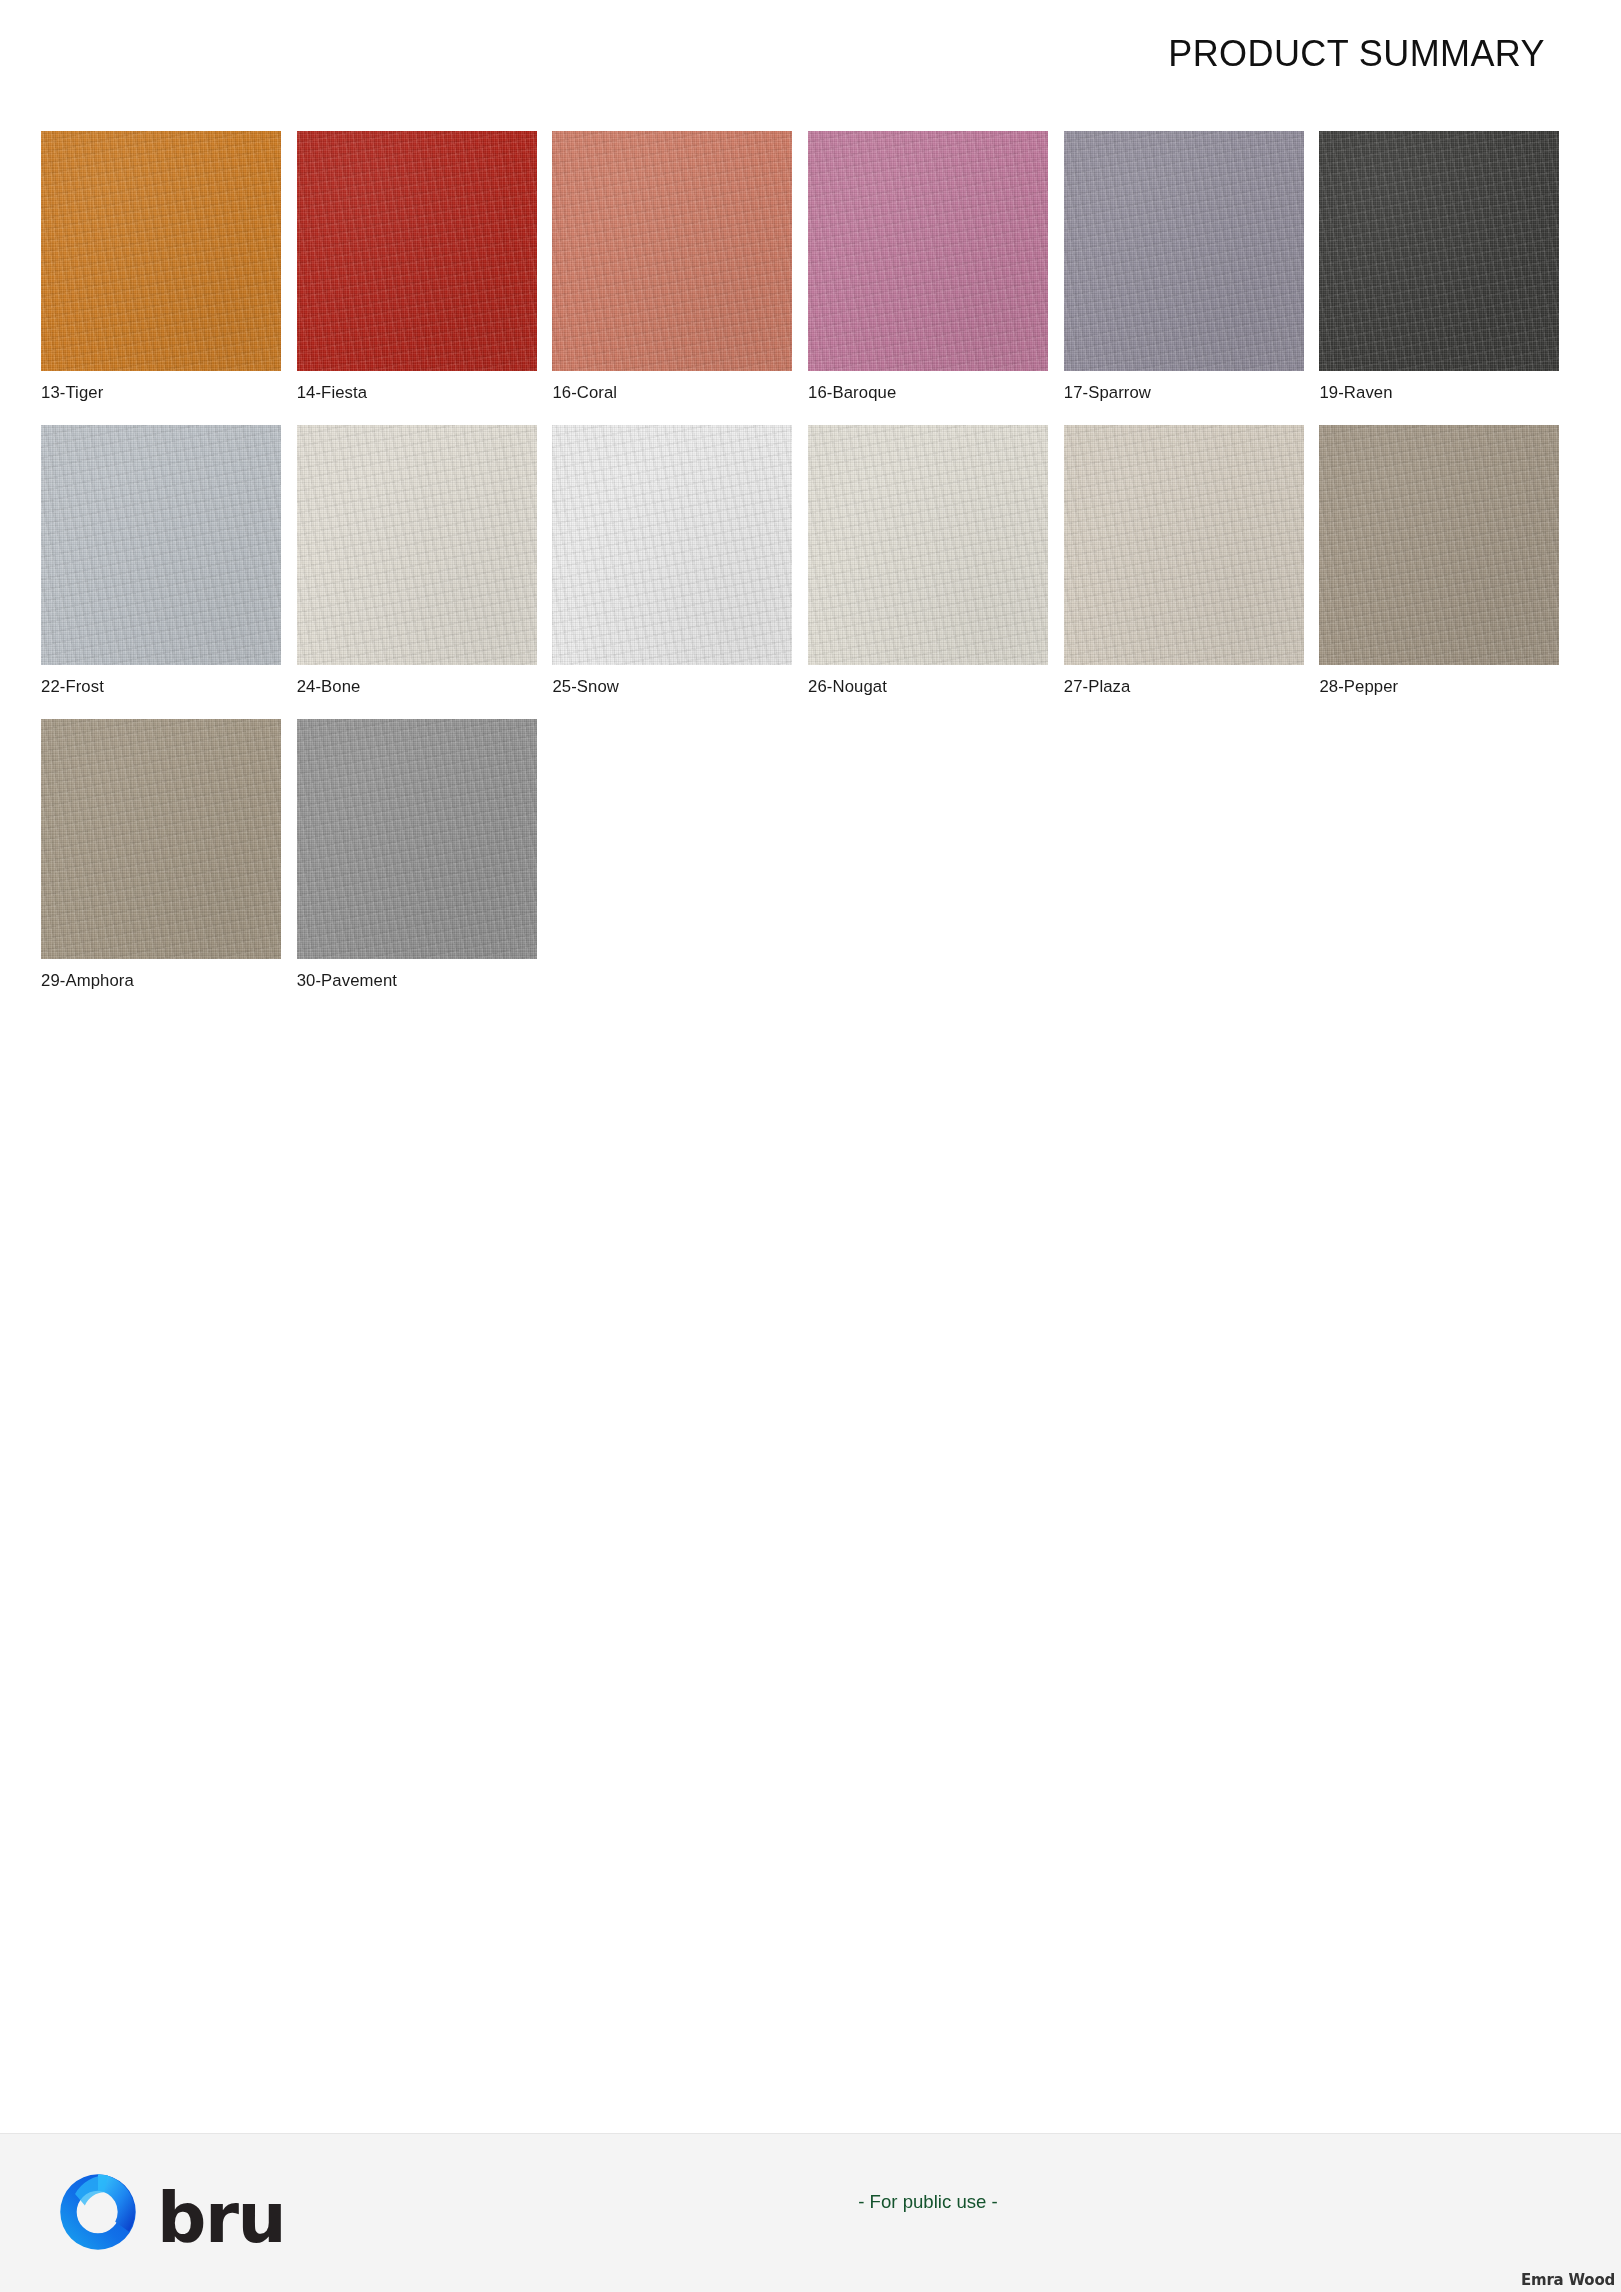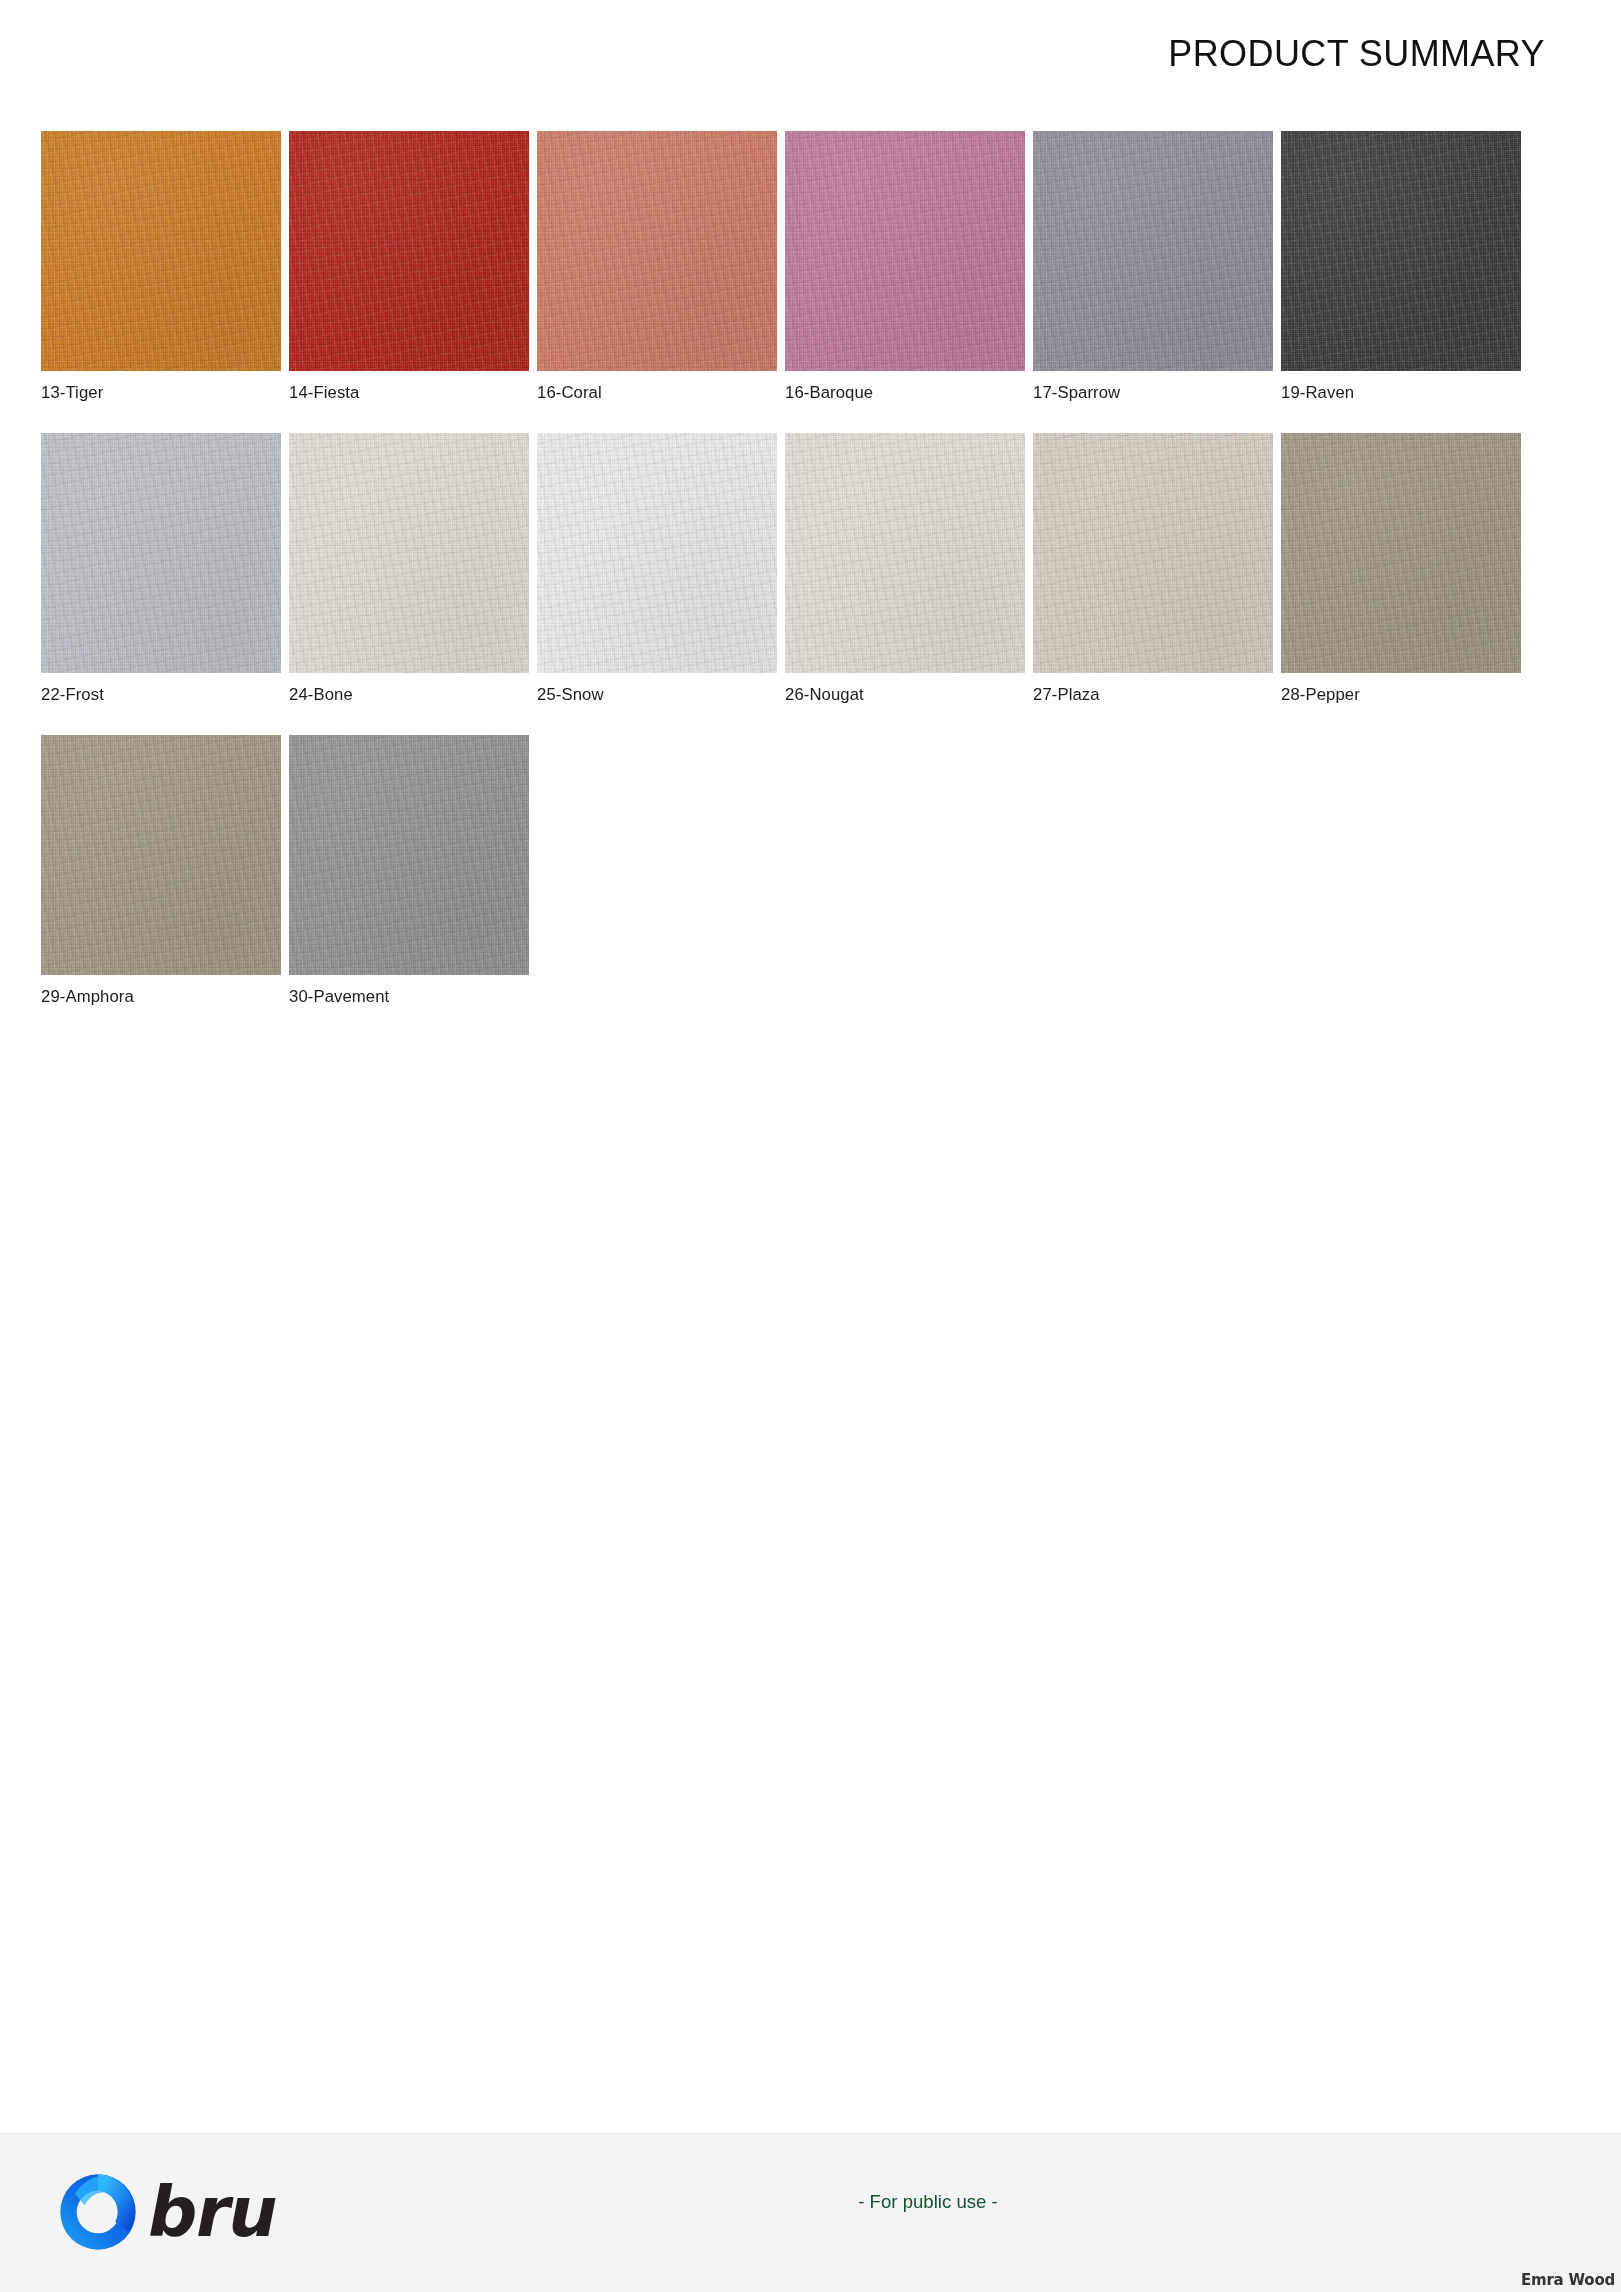--- a/index.html
+++ b/index.html
@@ -42,21 +42,20 @@
   .swatch-grid {
     position: absolute;
     top: 131px;
     left: 41px;
     width: 1539px;
     display: grid;
     grid-template-columns: repeat(6, 240px);
     grid-auto-rows: 294px;
     column-gap: 15.7px;
     row-gap: 0px;
-    gap: 8px;
   }
   .swatch-cell {
     width: 240px;
     height: 294px;
     position: relative;
   }
   .swatch-chip {
     width: 240px;
     height: 240px;
     position: relative;
@@ -132,23 +131,22 @@
     width: 1621px;
     height: 160px;
     background: #f4f4f4;
     border-top: 1px solid #e6e6e6;
   }
   .footer-logo {
     position: absolute;
     left: 57px;
     top: 37px;
     display: flex;
-    align-items: center;
-    gap: 13px;
-    font-style: italic;
+    align-items: flex-end;
+    gap: 22px;
   }
   .logo-mark {
     width: 82px;
     height: 82px;
     display: block;
   }
   .logo-word {
     font-size: 69px;
     font-weight: 700;
     color: #231f20;

